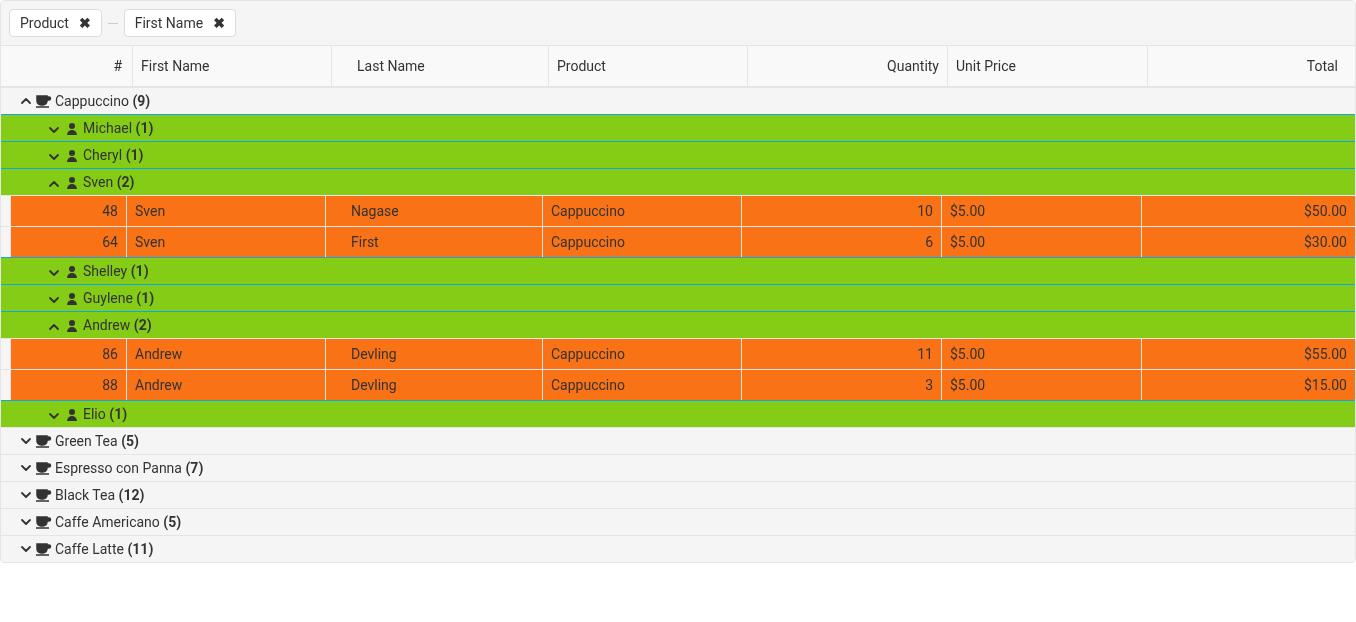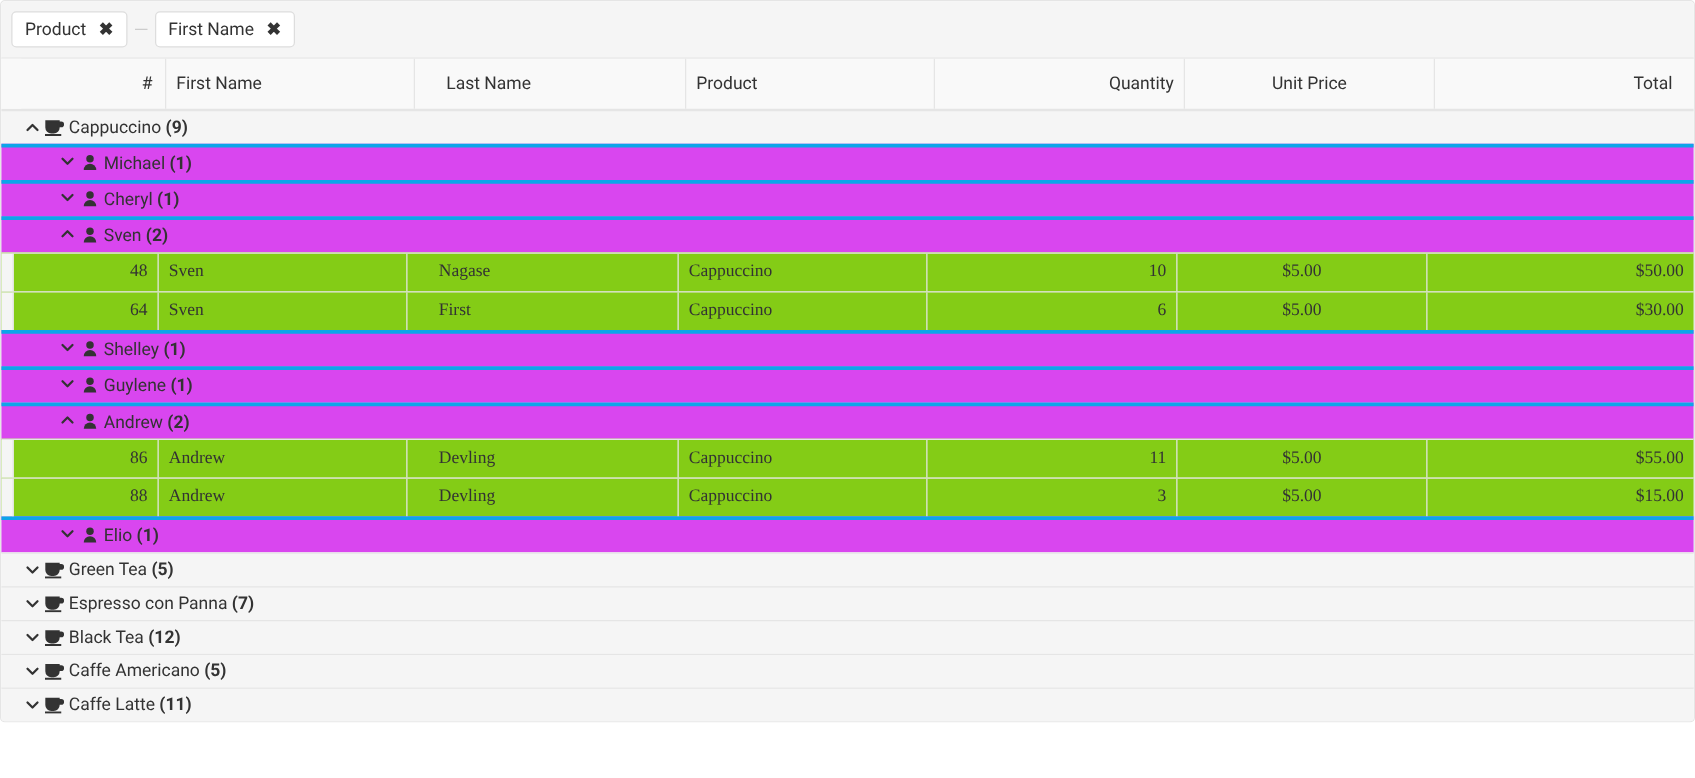--- a/index.html
+++ b/index.html
@@ -57,35 +57,35 @@
     white-space: nowrap;
     overflow: hidden;
   }
   .header-cell:last-child { border-right: none; }
   .col-expander { width: 10px; flex: 0 0 10px; border-right: none; background: #f9f9f9; }
   .col-num { width: 116px; flex: 0 0 116px; text-align: right; padding-right: 10px; }
   .col-fn { width: 199px; flex: 0 0 199px; }
   .col-ln { width: 200px; flex: 0 0 200px; margin-left: 17px; }
   .col-prod { width: 199px; flex: 0 0 199px; }
   .col-qty { width: 200px; flex: 0 0 200px; text-align: right; padding-right: 8px; }
-  .col-price { width: 200px; flex: 0 0 200px; text-align: center; padding-right: 8px; }
+  .col-price { width: 200px; flex: 0 0 200px; text-align: left; padding-right: 8px; }
   .col-total { flex: 1; text-align: right; padding-right: 17px; }
   .group-row {
     display: flex;
     align-items: center;
     background: #f5f5f5;
     border-top: 1px solid #e5e5e5;
     padding: 5px 0;
     font-size: 14px;
   }
   .subgroup-row {
     display: flex;
-    align-items: flex-start;
-    background: #d946ef;
-    border-top: 3px solid #0ea5e9;
+    align-items: flex-end;
+    background: #84cc16;
+    border-top: 1px solid #0ea5e9;
     padding: 5px 0;
     font-size: 14px;
   }
   .group-indent-1 { width: 18px; flex: 0 0 18px; }
   .group-indent-2 { width: 46px; flex: 0 0 46px; }
   .expand-icon {
     width: 14px;
     display: inline-flex;
     justify-content: center;
     align-items: center;
@@ -98,23 +98,22 @@
     align-items: center;
     justify-content: center;
     width: 18px;
     margin-right: 2px;
   }
   .row-icon svg { display: block; }
   .group-label { color: #333; }
   .group-count { font-weight: 700; color: #333; }
   .data-row {
     display: flex;
-    background: #84cc16;
+    background: #f97316;
     border-top: 1px solid #e5e5e5;
-    font-family: Liberation Serif, serif;
   }
   .data-indent { width: 10px; flex: 0 0 10px; background: #f5f5f5; border-right: 1px solid #e5e5e5; }
   .data-cell {
     padding: 7px 8px;
     border-right: 1px solid #e5e5e5;
     white-space: nowrap;
     overflow: hidden;
     text-overflow: ellipsis;
   }
   .data-cell:last-child { border-right: none; }

